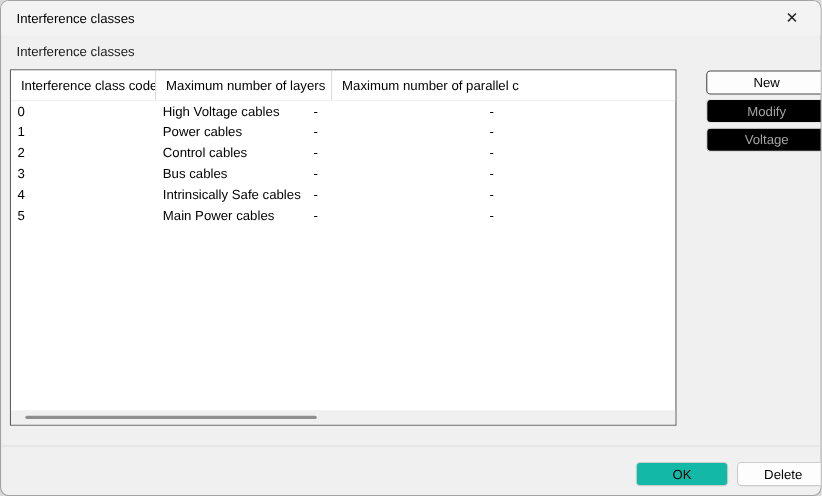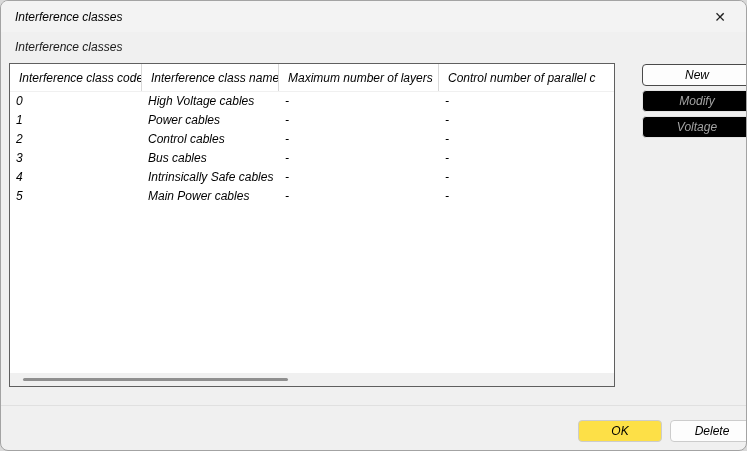--- a/index.html
+++ b/index.html
@@ -1,15 +1,15 @@
 <!DOCTYPE html>
 <html><head>
 <meta charset="utf-8">
 <style>
-  * { margin:0; padding:0; box-sizing:border-box;font-style:italic; }
+  * { margin:0; padding:0; box-sizing:border-box; }
   body {
     font-family: "Liberation Sans", sans-serif;
     background:#d9d9d9;
   }
   .dialog {
     position:relative;
     width:747px; height:451px;
     background:#f0f0f0;
     border:1px solid #a3a3a3;
     border-radius:8px;
@@ -101,21 +101,21 @@
     cursor:default;
   }
   .btn-modify { top:89px; }
   .btn-delete { top:115px; }
   .footer-sep {
     position:absolute; left:0; right:0; top:404px; height:1px;
     background:#e0e0e0;
   }
   .btn-ok {
     left:565px; top:419px; width:84px;
-    background:#fde047; border:1px solid #cccccc; color:#000;
+    background:#14b8a6; border:1px solid #cccccc; color:#000;
   }
   .btn-cancel {
     left:657px; top:419px; width:84px;
     background:#fdfdfd; border:1px solid #cccccc; color:#000;
   }
 </style>
 </head>
 <body>
 
 <div class="dialog">
@@ -123,23 +123,22 @@
   <div class="titlebar">
     <span class="title-text">Interference classes</span>
   </div>
   <button class="close-btn">✕</button>
 
   <div class="section-label">Interference classes</div>
 
   <div class="listview">
     <div class="header-row">
       <div class="hcell c0">Interference class code</div>
-      <div class="hcell c1">Interference class name</div>
       <div class="hcell c2">Maximum number of layers</div>
-      <div class="hcell">Control number of parallel c</div>
+      <div class="hcell">Maximum number of parallel c</div>
     </div>
 
     <div class="row">
       <div class="cell c0">0</div>
       <div class="cell c1">High Voltage cables</div>
       <div class="cell c2">-</div>
       <div class="cell">-</div>
     </div>
     <div class="row">
       <div class="cell c0">1</div>

